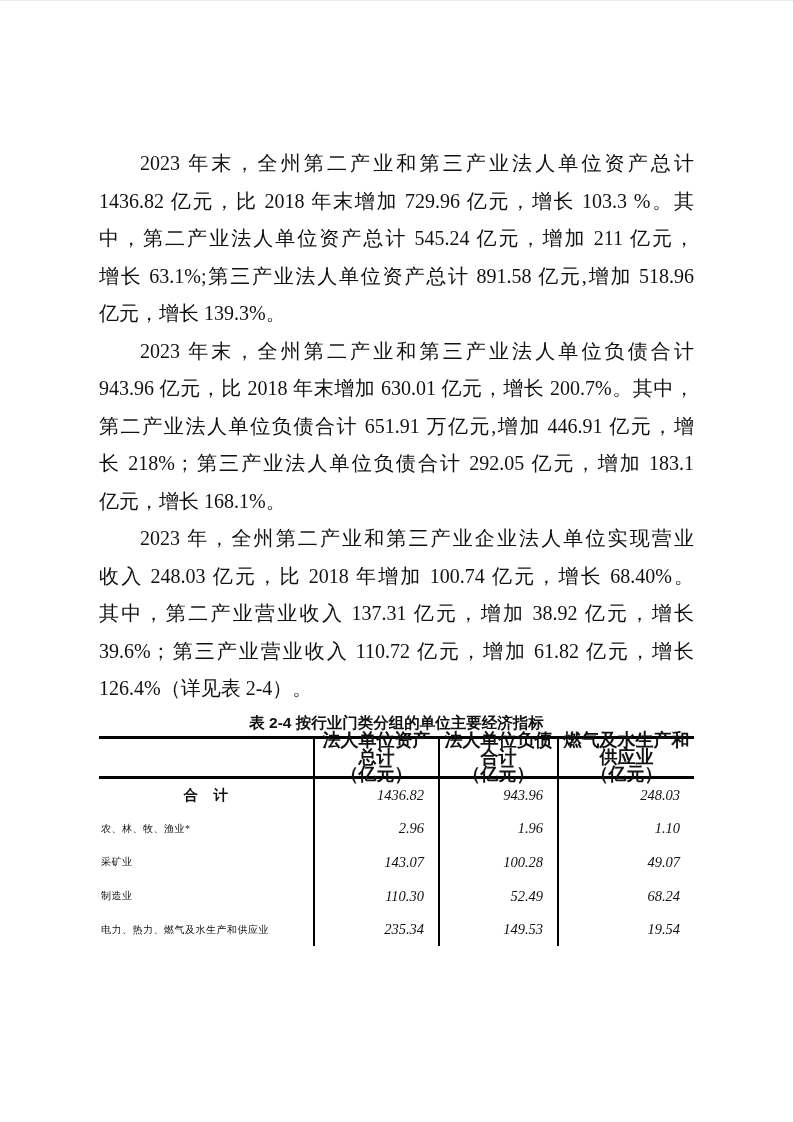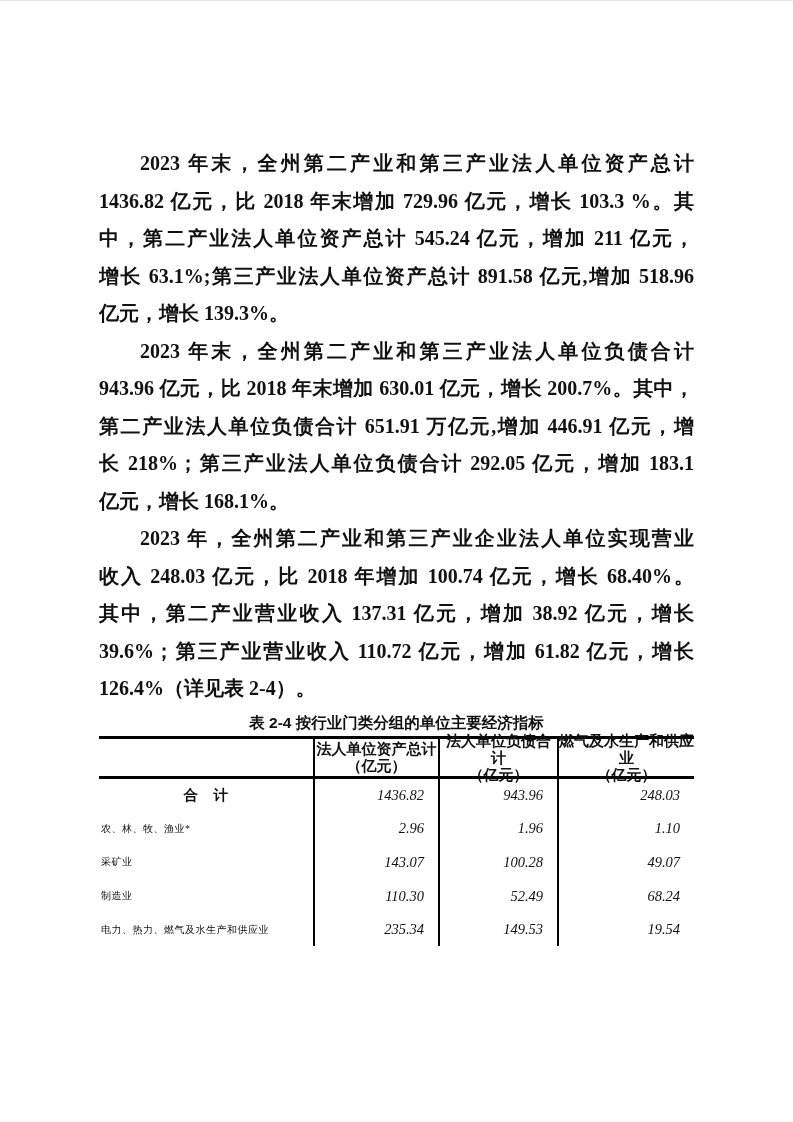--- a/index.html
+++ b/index.html
@@ -24,21 +24,20 @@
   }
   
   .para { font-size: 20px; }
   .para .line {
     height: 37.5px;
     line-height: 37.5px;
     white-space: nowrap;
     text-align: justify;
     text-align-last: justify;
     overflow: hidden;
-    font-weight: bold;
   }
   .para .line.first { padding-left: 41px; }
   .para .line.last  { text-align-last: left; }
   
   .tbl-title {
     margin-top: 1px;
     height: 27px; line-height: 27px;
     text-align: center;
     font-family: "Liberation Sans", "DejaVu Sans", sans-serif;
     font-weight: bold;
@@ -58,21 +57,21 @@
   .col-1 { width: 214px; }
   .col-2 { width: 125px; }
   .col-3 { width: 119px; }
   .col-4 { width: 137px; }
   .data-col { border-left: 2px solid #000; }
   .th {
     display: flex; flex-direction: column;
     justify-content: center; align-items: center;
     font-family: "Liberation Sans", "DejaVu Sans", sans-serif;
     font-weight: bold;
-    font-size: 15px;
+    font-size: 18px;
     line-height: 17px;
     text-align: center;
   }
   .tbl-row { display: flex; height: 33.6px; }
   .tbl-row .cell { display: flex; align-items: center; }
   .row-label {
     font-size: 10px;
     padding-left: 2px;
     letter-spacing: 0.5px;
     white-space: nowrap; overflow: hidden;

